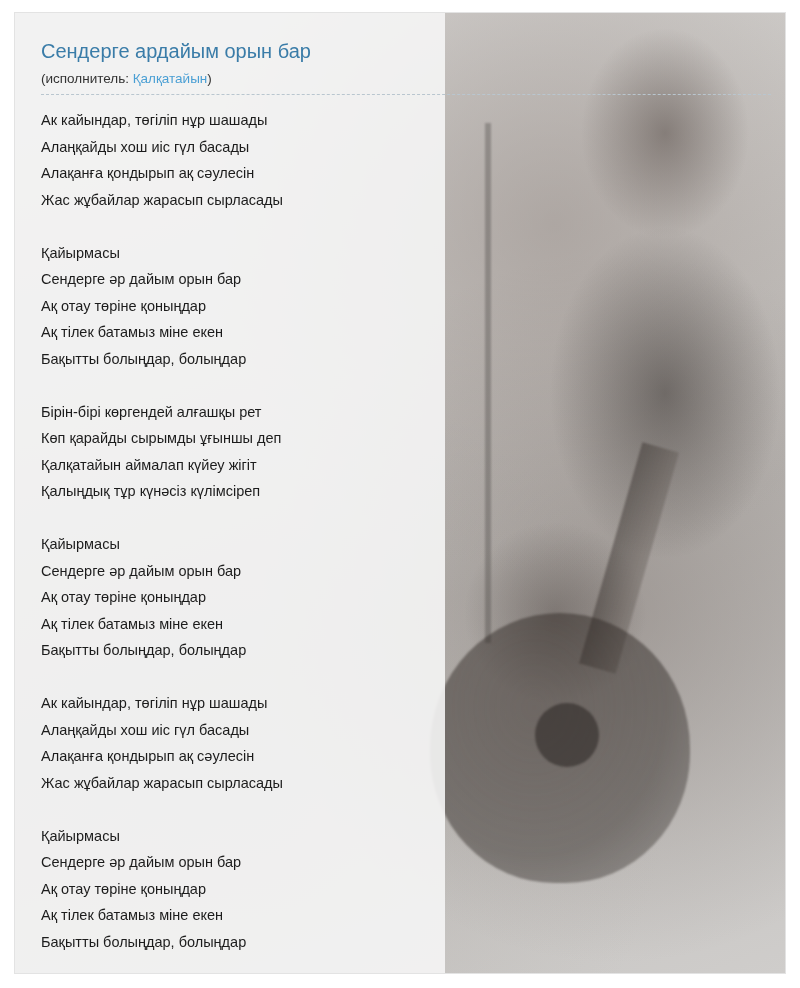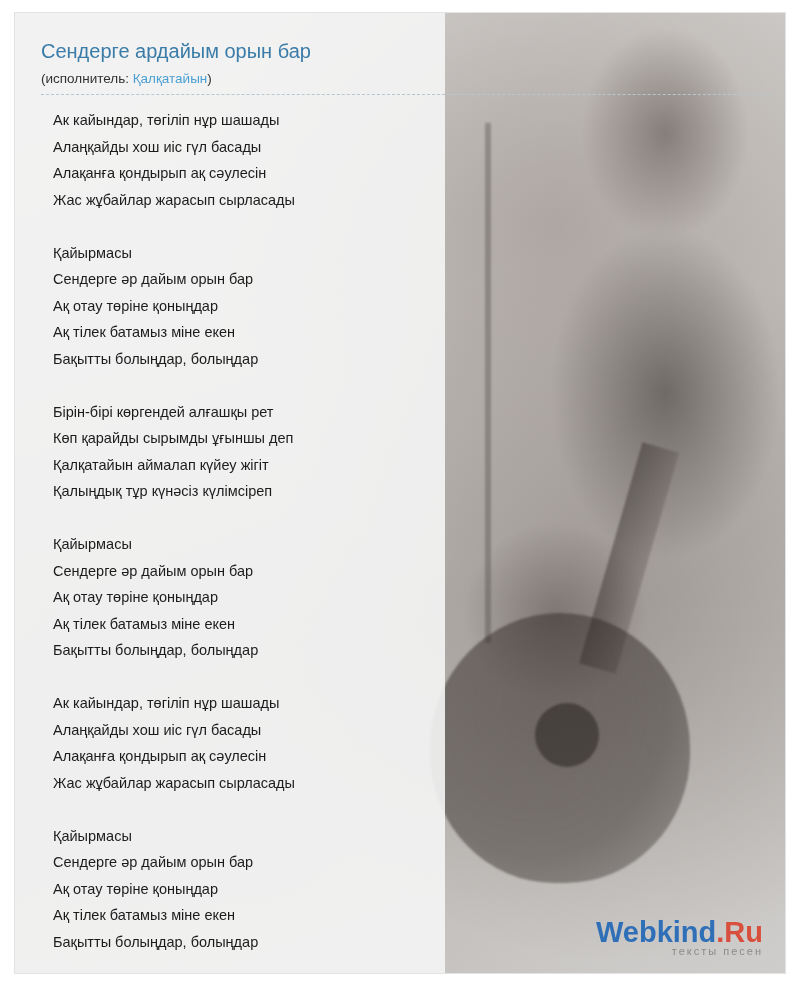--- a/index.html
+++ b/index.html
@@ -128,21 +128,21 @@
     width: 730px;
     border-top: 1px dashed #b9c6cf;
     margin: 8px 0 12px 0;
     height: 0;
   }
   .lyrics {
     font-size: 14.5px;
     line-height: 26.5px;
     color: #1c1c1c;
     white-space: pre-wrap;
-    margin: 12px;
+    margin: 0;
     font-family: "Liberation Sans", sans-serif;
   }
   .watermark {
     position: absolute;
     right: 22px;
     bottom: 16px;
     text-align: right;
     user-select: none;
   }
   .wm-main {
@@ -212,19 +212,15 @@
 Алақанға қондырып ақ сәулесін
 Жас жұбайлар жарасып сырласады
 
 Қайырмасы
 Сендерге әр дайым орын бар
 Ақ отау төріне қоныңдар
 Ақ тілек батамыз міне екен
 Бақытты болыңдар, болыңдар</pre>
     </div>
 
-    <div class="watermark">
-      <div class="wm-main"><span class="wm-web">Web</span><span class="wm-kind">kind</span><span class="wm-dot">.</span><span class="wm-ru">Ru</span></div>
-      <div class="wm-sub">тексты песен</div>
-    </div>
 
   </div>
 </div>
 
 </body></html>

